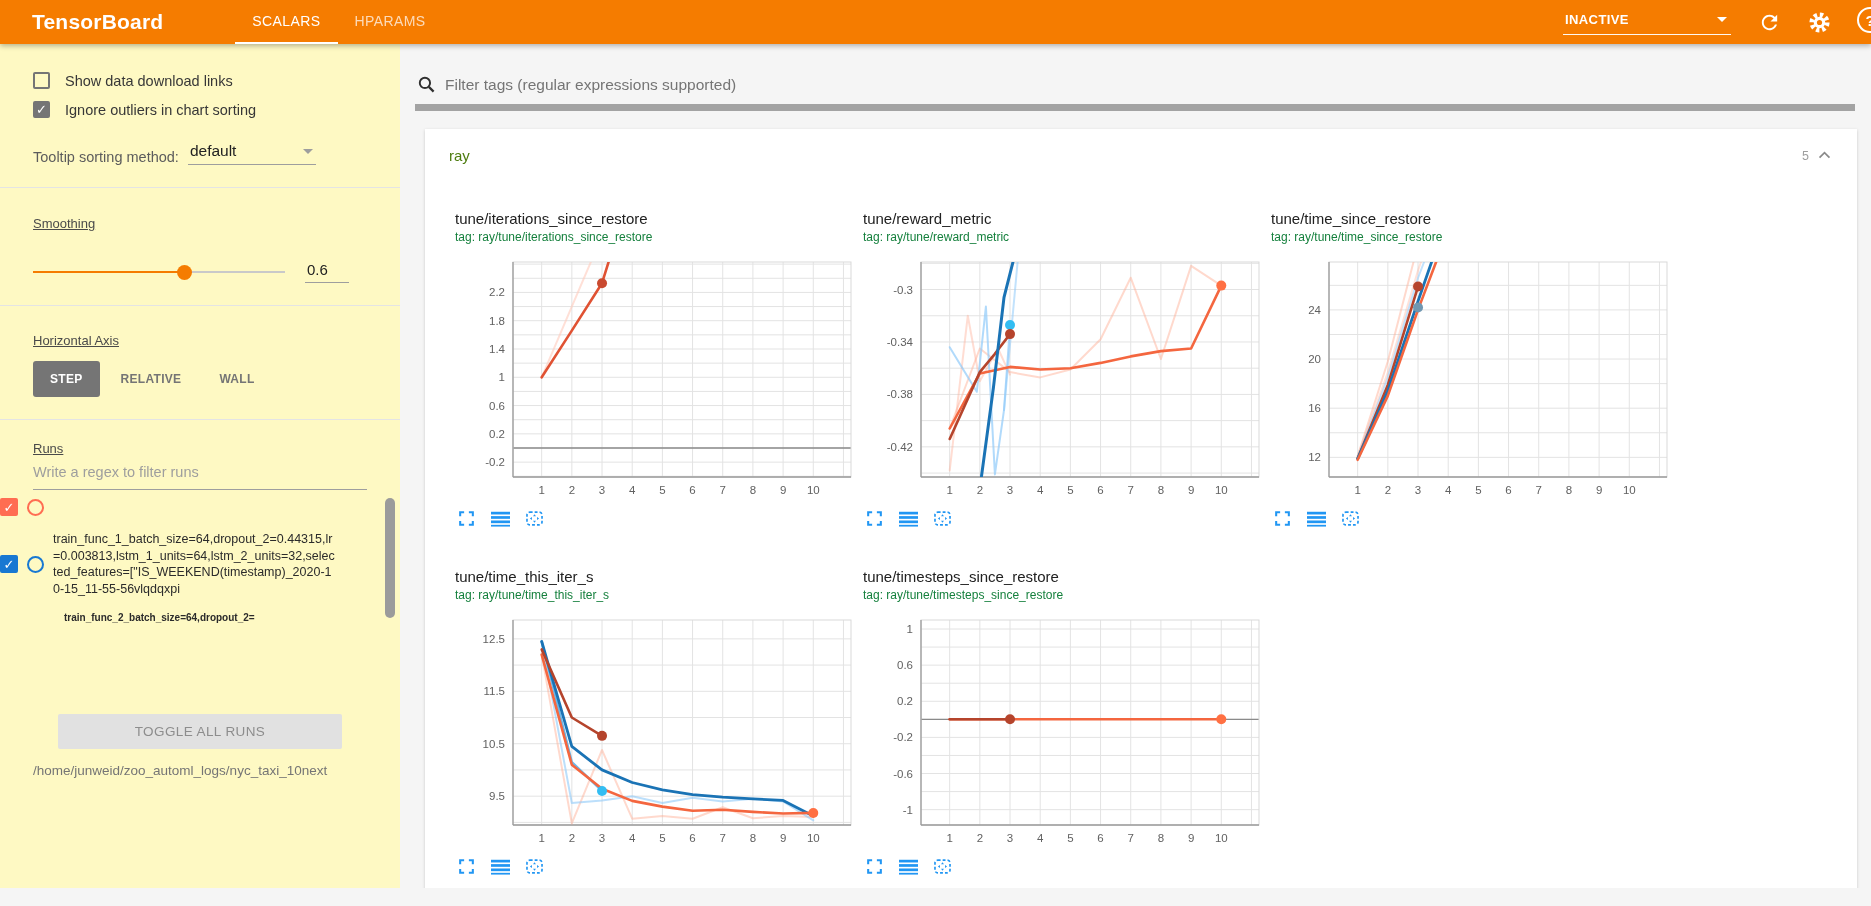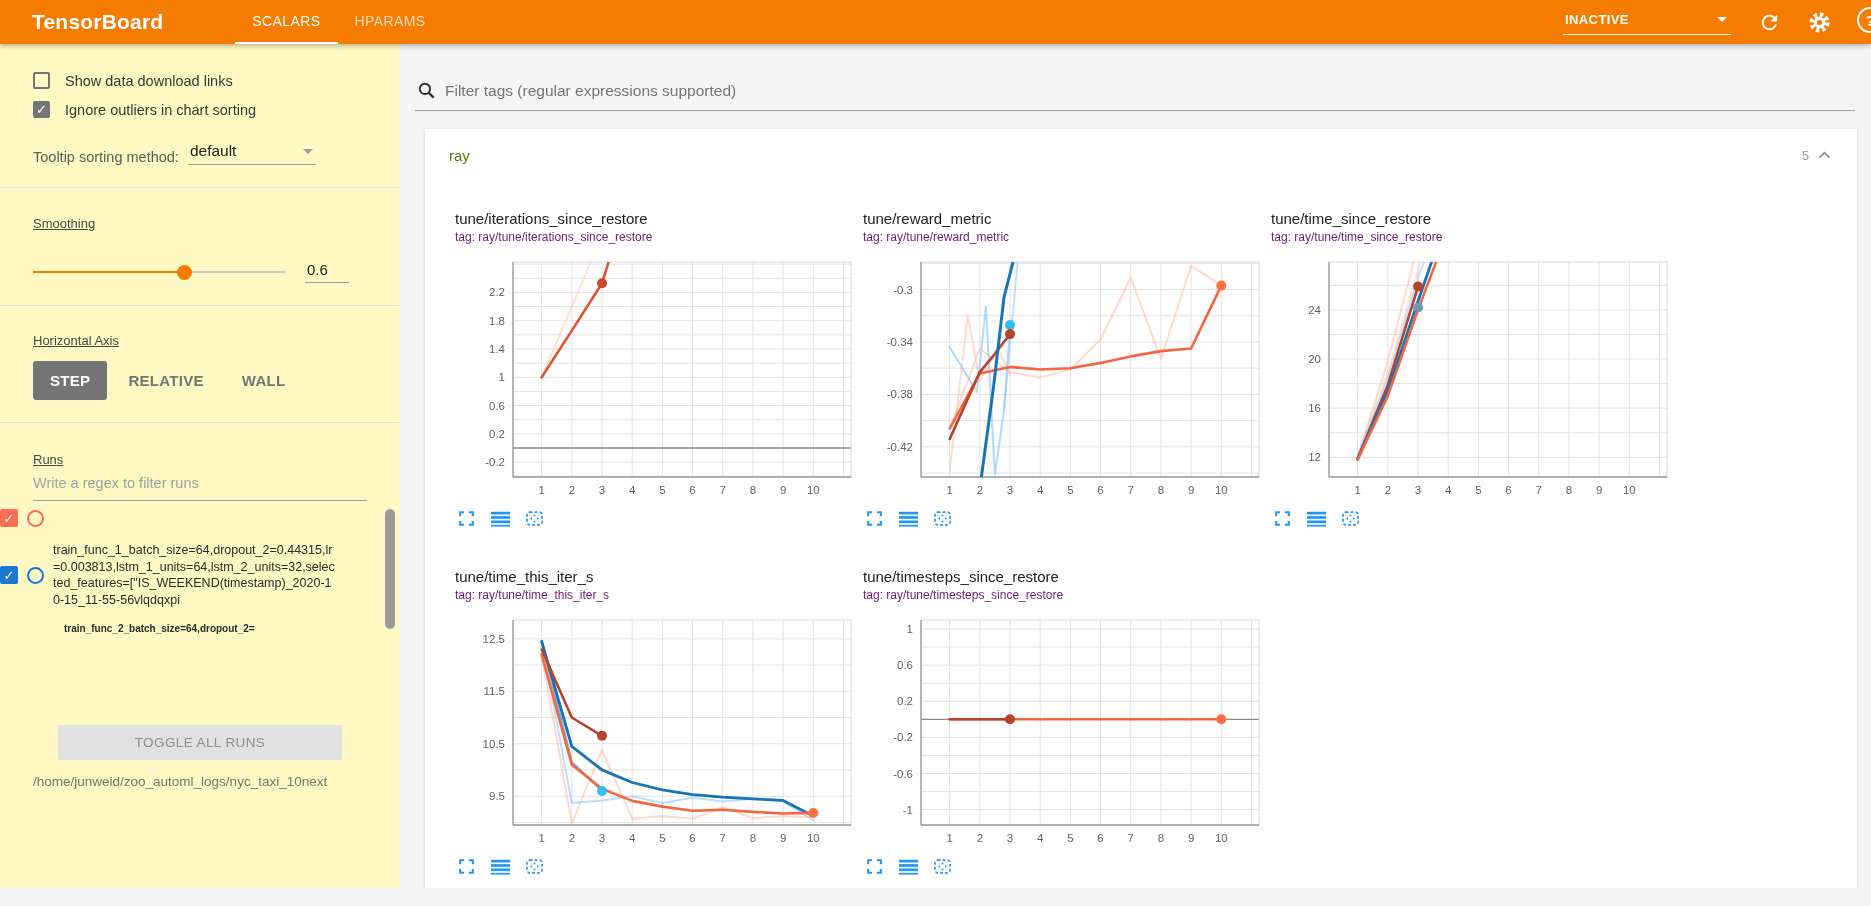--- a/index.html
+++ b/index.html
@@ -47,54 +47,54 @@
   .smoothing-label { margin-top:28px; }
   .slider-row { display:flex; align-items:center; margin-top:30px; }
   .slider { position:relative; width:252px; height:2px; background:#c9c9c9; flex:none; }
   .slider-fill { position:absolute; left:0; top:0; height:2px; background:#f57c00; }
   .slider-knob { position:absolute; top:-6.5px; width:15px; height:15px; border-radius:50%; background:#f57c00;
                  transform:translateX(-7px); cursor:pointer; }
   .slider-value { margin-left:20px; width:44px; border-bottom:1px solid #9e9e9e; font-size:15px; color:#222;
                   padding:0 2px 4px 2px; }
   .haxis-label { margin-top:27px; }
   .seg-row { display:flex; align-items:center; margin-top:13px; }
-  .seg { font-size:15px; font-weight:bold; letter-spacing:.3px; color:#757575; padding:11px 17px;
+  .seg { font-size:12px; font-weight:bold; letter-spacing:.3px; color:#757575; padding:11px 17px;
          border-radius:3px; cursor:pointer; margin-right:4px; }
   .seg.active { background:#757575; color:#fff; }
-  .runs-label { margin-top:29px; }
+  .runs-label { margin-top:21px; }
   .runs-filter { width:100%; border:none; outline:none; border-bottom:1px solid #9e9e9e; font-size:14.5px;
                  padding:8px 0 9px 0; color:#222; background:transparent; }
   .runs-filter::placeholder { color:#9e9e9e; }
   .run-list { position:relative; height:226px; overflow:hidden; margin-top:8px; }
   .run-item { display:flex; align-items:center; margin-bottom:15px; }
   .run-check { width:18px; height:18px; border-radius:2px; flex:none; display:flex; align-items:center;
                justify-content:center; color:#fff; font-size:13px; cursor:pointer; }
   .run-swatch { width:17px; height:17px; border-radius:50%; border:2px solid; flex:none; margin:0 9px 0 9px; cursor:pointer; }
   .run-text { font-size:12.5px; line-height:16.5px; color:#2b2b2b; word-break:break-all; width:284px; }
   .run-clip { padding-left:64px; font-size:10px; color:#2b2b2b; white-space:nowrap; overflow:hidden;font-weight:bold; }
   .run-scrollbar { position:absolute; right:5px; top:0; width:10px; height:120px; background:#9b9b9b; border-radius:6px; }
   .toggle-btn { display:block; margin:-10px auto 0; position:relative; z-index:3; width:284px; height:35px;
                 background:#e1e1e1; border:none; border-radius:2px; color:#8d8d8d; font-size:13.5px;
                 letter-spacing:.4px; font-family:inherit; cursor:pointer; }
   .logdir { margin-top:12px; font-size:13.5px; color:#757575; word-break:break-all; width:305px; line-height:19px; }
 
   
   .filter-row { height:67px; display:flex; align-items:flex-end; padding:0 16px 0 15px; }
-  .filter-inner { flex:1; display:flex; align-items:center; gap:9px; border-bottom:1px solid #a3a3a3;
+  .filter-inner { flex:1; display:flex; align-items:center; gap:9px; border-bottom:7px solid #a3a3a3;
                   padding:0 2px 10px 2px; }
   .filter-input { flex:1; border:none; outline:none; background:transparent; font-size:15.5px; color:#222; }
   .filter-input::placeholder { color:#757575; }
   .card { margin:18px 14px 0 25px; background:#fff; box-shadow:0 1px 3px rgba(0,0,0,0.18); height:1400px; }
   .card-header { height:53px; display:flex; align-items:center; padding:0 24px; cursor:pointer; }
   .card-title { font-size:15px; color:#4d7c0f; }
   .card-right { margin-left:auto; display:flex; align-items:center; gap:7px; color:#9e9e9e; font-size:12.5px; }
   .charts { padding:12px 0 0 30px; display:flex; flex-wrap:wrap; column-gap:8px; }
   .chart-block { width:400px; margin-bottom:24px; }
   .c-title { font-size:15px; color:#212121; margin:16px 0 3px 0; }
-  .c-tag { font-size:12px; color:#701a75; margin-bottom:12px; }
+  .c-tag { font-size:12px; color:#15803d; margin-bottom:12px; }
   .c-svg { display:block; }
   .c-icons { display:flex; gap:15px; margin-top:8px; padding-left:2px; }
   .c-icons .ticon { width:19px; height:19px; cursor:pointer; }
 </style>
 </head>
 <body>
 
 <header>
   <div class="logo">TensorBoard</div>
   <nav class="tabs">

